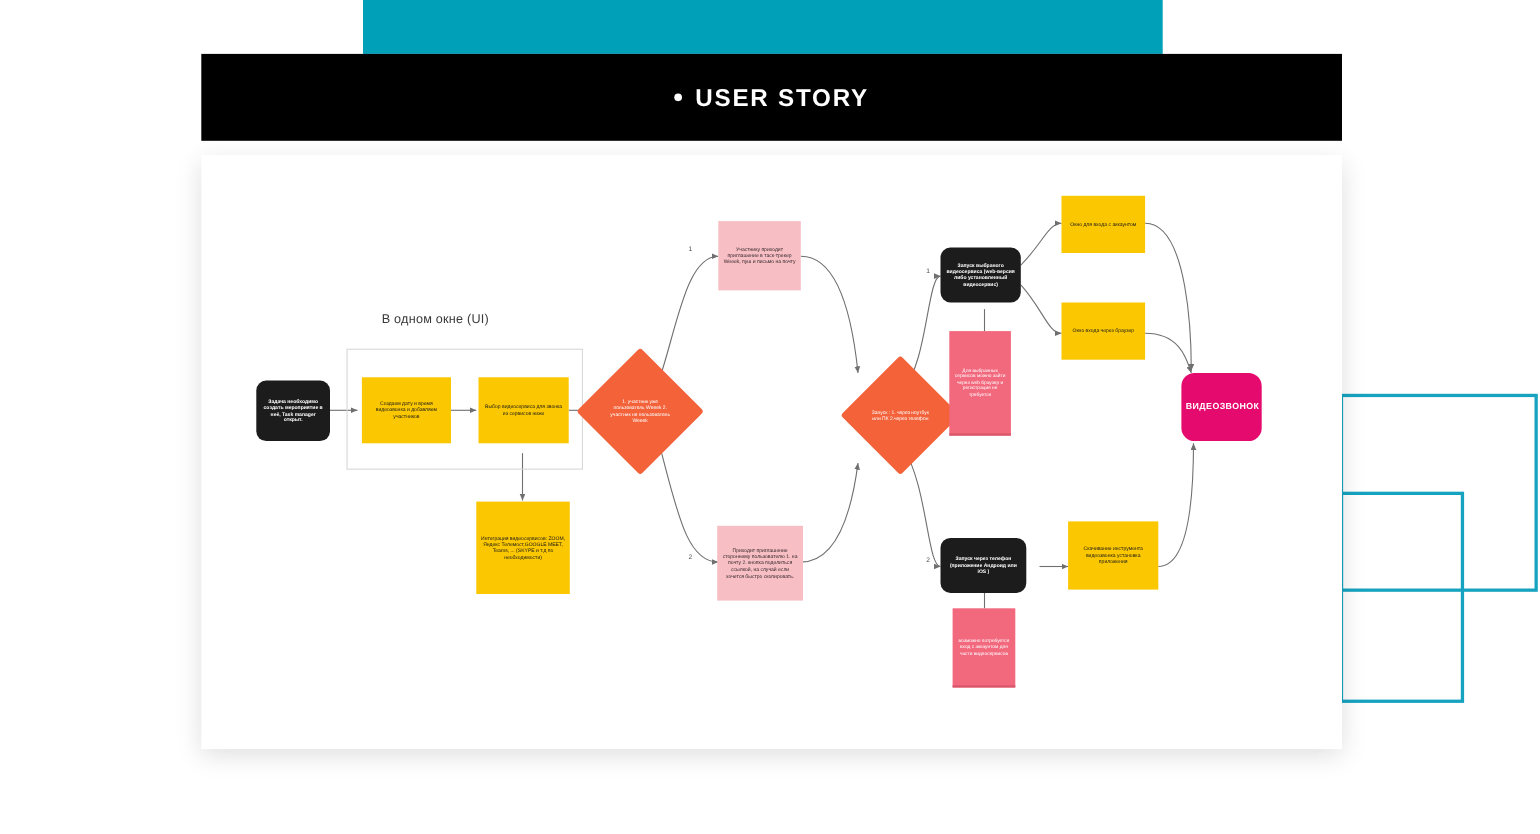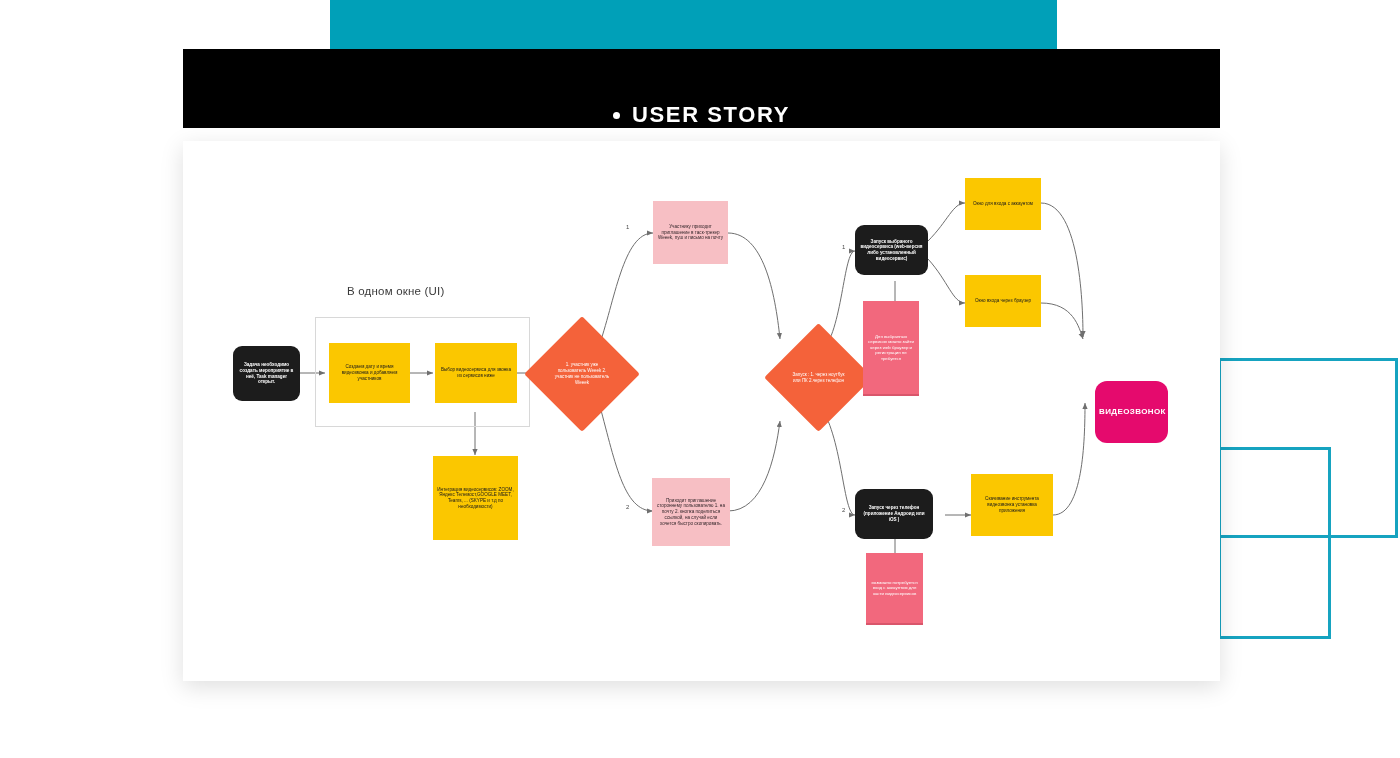--- a/index.html
+++ b/index.html
@@ -24,21 +24,21 @@
     background: transparent;
   }
   .deco-a { left: 1218px; top: 358px; width: 180px; height: 180px; }
   .deco-b { left: 1218px; top: 447px; width: 113px; height: 192px; }
 
   
   .title-band {
     position: absolute;
     left: 183px; top: 49px; width: 1037px; height: 79px;
     background: #000000;
-    display: flex; align-items: flex-end; justify-content: center;
+    display: flex; align-items: center; justify-content: center;
   }
   .title-inner { display: flex; align-items: center; gap: 12px; }
   .title-bullet {
     width: 7px; height: 7px; border-radius: 50%; background: #ffffff;
     display: inline-block;
   }
   .title-text {
     color: #ffffff;
     font-size: 22px;
     font-weight: bold;
@@ -258,18 +258,18 @@
     </div>
 
     <div class="node n-note" style="left:683px;top:412px;width:57px;height:72px;">
       <span>возможно потребуется вход с аккаунтом для части видеосервисов</span>
     </div>
 
     <div class="node n-yellow" style="left:788px;top:333px;width:82px;height:62px;">
       <span>Скачивание инструмента видеозвонка установка приложения</span>
     </div>
 
-    <div class="node n-final" style="left:912px;top:198px;width:73px;height:62px;margin-top:42px;">
+    <div class="node n-final" style="left:891px;top:198px;width:73px;height:62px;">
       <span>ВИДЕОЗВОНОК</span>
     </div>
 
   </div>
 </div>
 
 </body></html>

